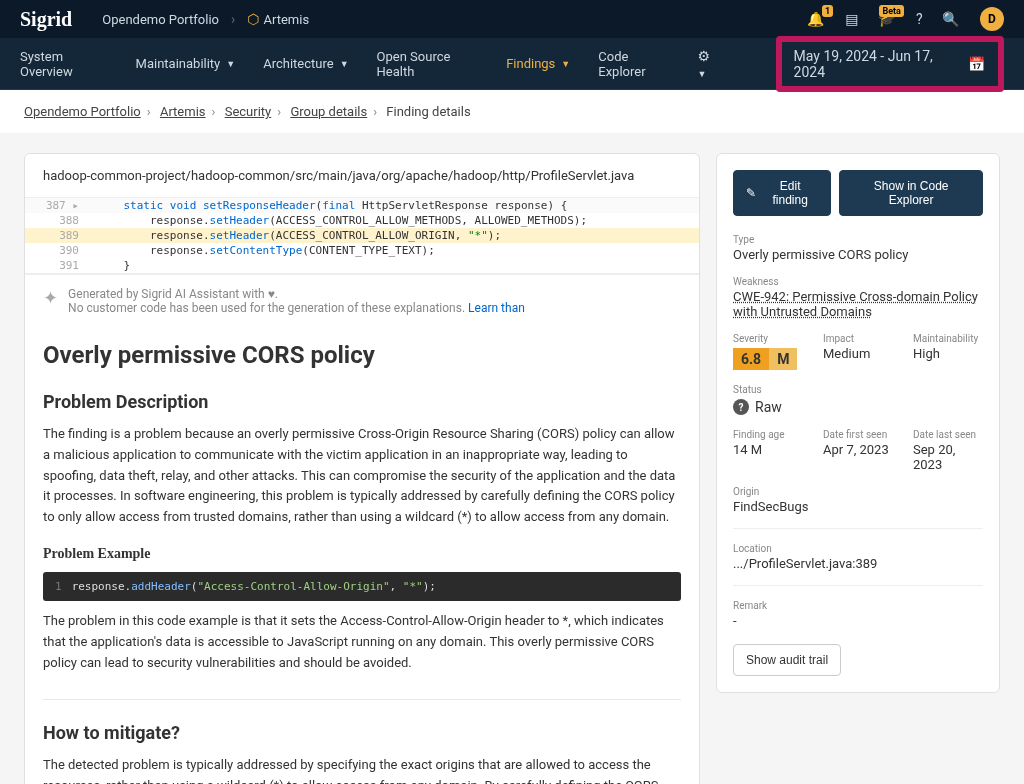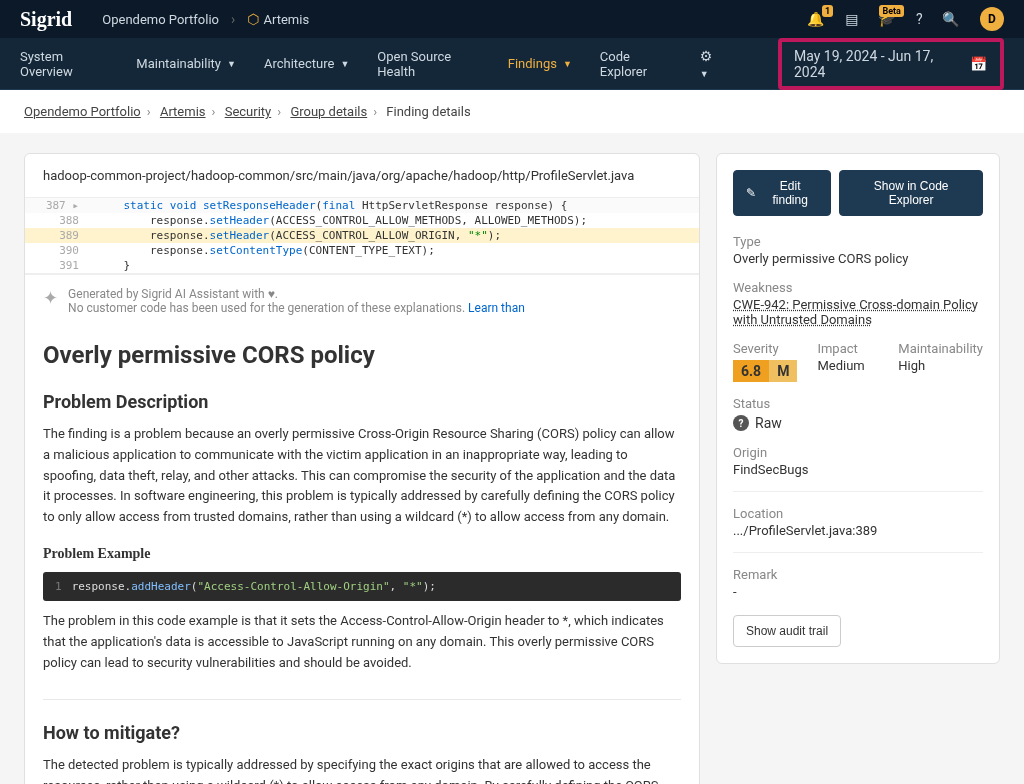--- a/index.html
+++ b/index.html
@@ -13,21 +13,21 @@
     .hex-icon { color: #f0b040; margin-right: 4px; }
     .header-icons { display: flex; gap: 20px; align-items: center; }
     .header-icon { position: relative; color: #cfd8e0; cursor: pointer; }
     .badge { position: absolute; top: -6px; right: -8px; background: #f0b040; color: #000; font-size: 9px; padding: 1px 3px; border-radius: 3px; font-weight: bold; }
     .avatar-d { background: #f0b040; color: #000; width: 24px; height: 24px; border-radius: 50%; display: flex; align-items: center; justify-content: center; font-weight: bold; font-size: 12px; }
     
     .menu-bar { background: #132738; height: 52px; display: flex; align-items: center; padding: 0 20px; gap: 28px; color: #cfd8e0; border-bottom: 1px solid #1e3a52; }
     .menu-item { font-size: 13px; cursor: pointer; display: flex; align-items: center; gap: 6px; }
     .menu-item.active { color: #f0b040; }
     .menu-spacer { flex: 1; }
-    .date-range { border: 4px solid #be185d; padding: 6px 12px; border-radius: 4px; display: flex; align-items: center; gap: 26px; }
+    .date-range { border: 6px solid #be185d; padding: 6px 12px; border-radius: 4px; display: flex; align-items: center; gap: 26px; }
     .gear-icon { cursor: pointer; }
     
     .breadcrumbs { background: #fff; padding: 14px 24px; font-size: 13px; color: #444; }
     .breadcrumbs a { color: #444; }
     .breadcrumb-sep { color: #888; margin: 0 6px; }
     
     .content { display: flex; gap: 16px; padding: 20px 24px; }
     .main-panel { flex: 1; background: #fff; border: 1px solid #e0e0e0; border-radius: 6px; overflow: hidden; }
     .file-path { padding: 14px 18px; font-size: 13px; color: #333; }
     
@@ -55,21 +55,21 @@
     .code-example { background: #2b2b2b; color: #ddd; font-family: monospace; font-size: 11px; padding: 8px 12px; border-radius: 3px; margin: 10px 0; }
     .code-example .ln { color: #777; margin-right: 10px; }
     .code-example .m { color: #80bfff; }
     .code-example .s { color: #a0d080; }
     
     .side-panel { width: 284px; background: #fff; border: 1px solid #e0e0e0; border-radius: 6px; padding: 16px; align-self: flex-start; }
     .side-buttons { display: flex; gap: 8px; margin-bottom: 18px; }
     .btn { padding: 8px 12px; border-radius: 4px; border: 1px solid #1e3a52; background: #1e3a52; color: #fff; font-size: 12px; cursor: pointer; display: flex; align-items: center; gap: 6px; }
     .btn-outline { background: #fff; color: #333; border: 1px solid #ccc; }
     
-    .side-label { font-size: 13px; color: #888; margin-top: 14px; }
+    .side-label { font-size: 10px; color: #888; margin-top: 14px; }
     .side-value { font-size: 13px; color: #333; margin-top: 2px; }
     .side-value a { color: #333; text-decoration: underline dotted; }
     .side-row { display: flex; gap: 20px; }
     .side-col { flex: 1; }
     .severity-pill { display: inline-flex; margin-top: 4px; border-radius: 0; overflow: hidden; font-weight: bold; }
     .severity-num { background: #f0a020; padding: 3px 8px; }
     .severity-letter { background: #f0c060; padding: 3px 8px; }
     .status-raw { display: flex; align-items: center; gap: 6px; margin-top: 4px; }
     .status-icon { background: #555; color: #fff; width: 16px; height: 16px; border-radius: 50%; display: inline-flex; align-items: center; justify-content: center; font-size: 10px; font-weight: bold; }
     hr.side-divider { border: none; border-top: 1px solid #eee; margin: 14px 0; }
@@ -214,20 +214,34 @@
         <div class="side-value">High</div>
       </div>
     </div>
 
     <div class="side-label">Status</div>
     <div class="status-raw">
         <span class="status-icon">?</span>
         <span>Raw</span>
       </div>
 
+    <div class="side-row">
+      <div class="side-col">
+        <div class="side-label">Finding age</div>
+        <div class="side-value">14 M</div>
+      </div>
+      <div class="side-col">
+        <div class="side-label">Date first seen</div>
+        <div class="side-value">Apr 7, 2023</div>
+      </div>
+      <div class="side-col">
+        <div class="side-label">Date last seen</div>
+        <div class="side-value">Sep 20, 2023</div>
+      </div>
+    </div>
 
     <div class="side-label">Origin</div>
     <div class="side-value">FindSecBugs</div>
 
     <hr class="side-divider">
 
     <div class="side-label">Location</div>
     <div class="side-value">.../ProfileServlet.java:389</div>
 
     <hr class="side-divider">

